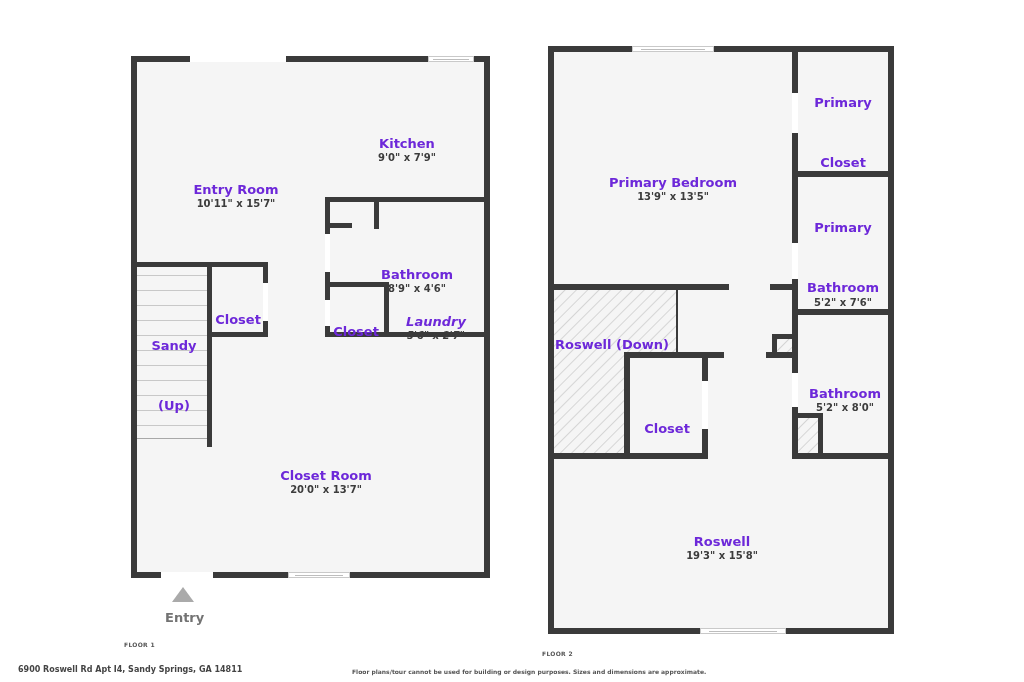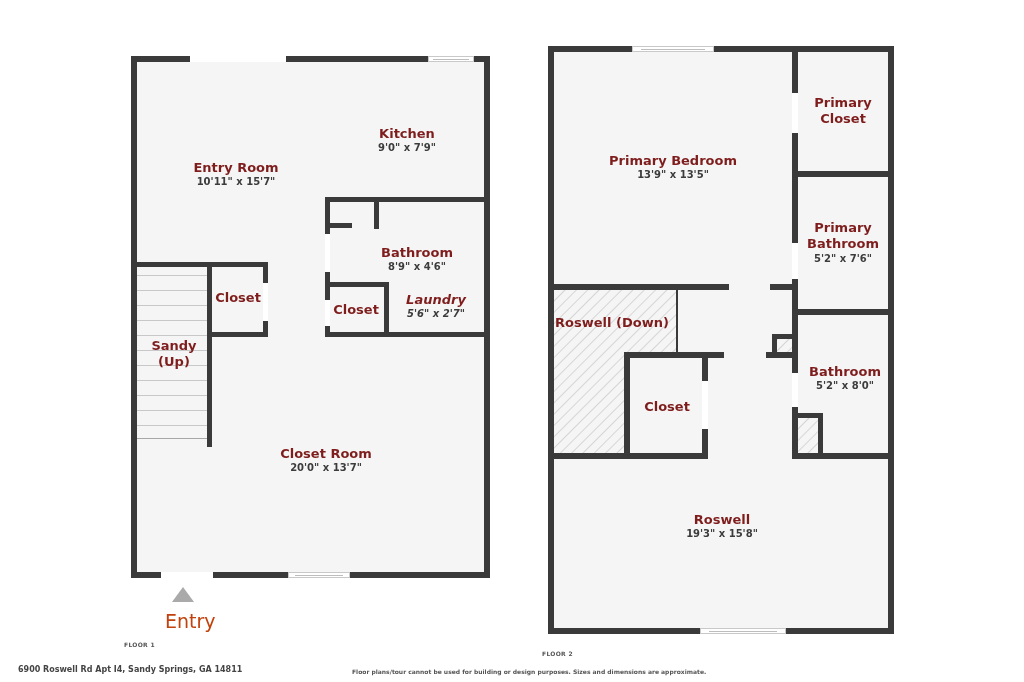--- a/index.html
+++ b/index.html
@@ -8,28 +8,28 @@
     background: #ffffff;
     font-family: "DejaVu Sans", sans-serif;
     color: #3a3a3a;
   }
   .floor { position: absolute; background: #f5f5f5; }
   .w { position: absolute; background: #3a3a3a; }
   .gap { position: absolute; background: #ffffff; }
   .win { position: absolute; background: #ffffff; border: 1px solid #c9c9c9; box-sizing: border-box; }
   .win::after { content: ""; position: absolute; left: 10%; right: 10%; top: 50%; height: 0; border-top: 1px solid #bdbdbd; }
   .lbl { position: absolute; text-align: center; transform: translate(-50%, -50%); white-space: nowrap; line-height: 1.25; }
-  .name { font-weight: bold; font-size: 13px; color: #7f1d1d; display: block; }
+  .name { font-weight: bold; font-size: 13px; color: #6d28d9; display: block; margin-top: 44px; }
   .dim { font-weight: bold; font-size: 10px; color: #3c3c3c; display: block; }
   .stair-line { position: absolute; height: 1px; background: #c8c8c8; }
   .floor-tag { position: absolute; font-size: 6px; font-weight: bold; color: #555; letter-spacing: 0.3px; }
   .footer-left { position: absolute; left: 18px; top: 665px; font-size: 8px; font-weight: bold; color: #444; }
   .footer-mid { position: absolute; left: 352px; top: 668px; font-size: 6px; font-weight: bold; color: #555; }
   .entry-arrow { position: absolute; width: 0; height: 0; border-left: 11px solid transparent; border-right: 11px solid transparent; border-bottom: 15px solid #aaaaaa; }
-  .entry-text { position: absolute; font-size: 19px; font-weight: normal; color: #c2410c; }
+  .entry-text { position: absolute; font-size: 13px; font-weight: bold; color: #737373; }
   svg.hatch { position: absolute; }
 </style>
 </head>
 <body>
 
 <div>
   <div class="floor" style="left:136px;top:61px;width:350px;height:513px;"></div>
 
   <div class="w" style="left:131px;top:56px;width:358px;height:6px;"></div>
   <div class="w" style="left:131px;top:56px;width:6px;height:522px;"></div>
@@ -68,21 +68,21 @@
     <div class="stair-line" style="left:137px;top:335px;width:70px;"></div>
     <div class="stair-line" style="left:137px;top:350px;width:70px;"></div>
     <div class="stair-line" style="left:137px;top:365px;width:70px;"></div>
     <div class="stair-line" style="left:137px;top:380px;width:70px;"></div>
     <div class="stair-line" style="left:137px;top:395px;width:70px;"></div>
     <div class="stair-line" style="left:137px;top:410px;width:70px;"></div>
     <div class="stair-line" style="left:137px;top:425px;width:70px;"></div>
     <div class="stair-line" style="left:137px;top:438px;width:70px;background:#a8a8a8;"></div>
   </div>
 
-  <div class="lbl" style="left:407px;top:140px;">
+  <div class="lbl" style="left:407px;top:128px;">
     <span class="name">Kitchen</span>
     <span class="dim">9'0" x 7'9"</span>
   </div>
   <div class="lbl" style="left:236px;top:174px;">
     <span class="name">Entry Room</span>
     <span class="dim">10'11" x 15'7"</span>
   </div>
   <div class="lbl" style="left:417px;top:259px;">
     <span class="name">Bathroom</span>
     <span class="dim">8'9" x 4'6"</span>

